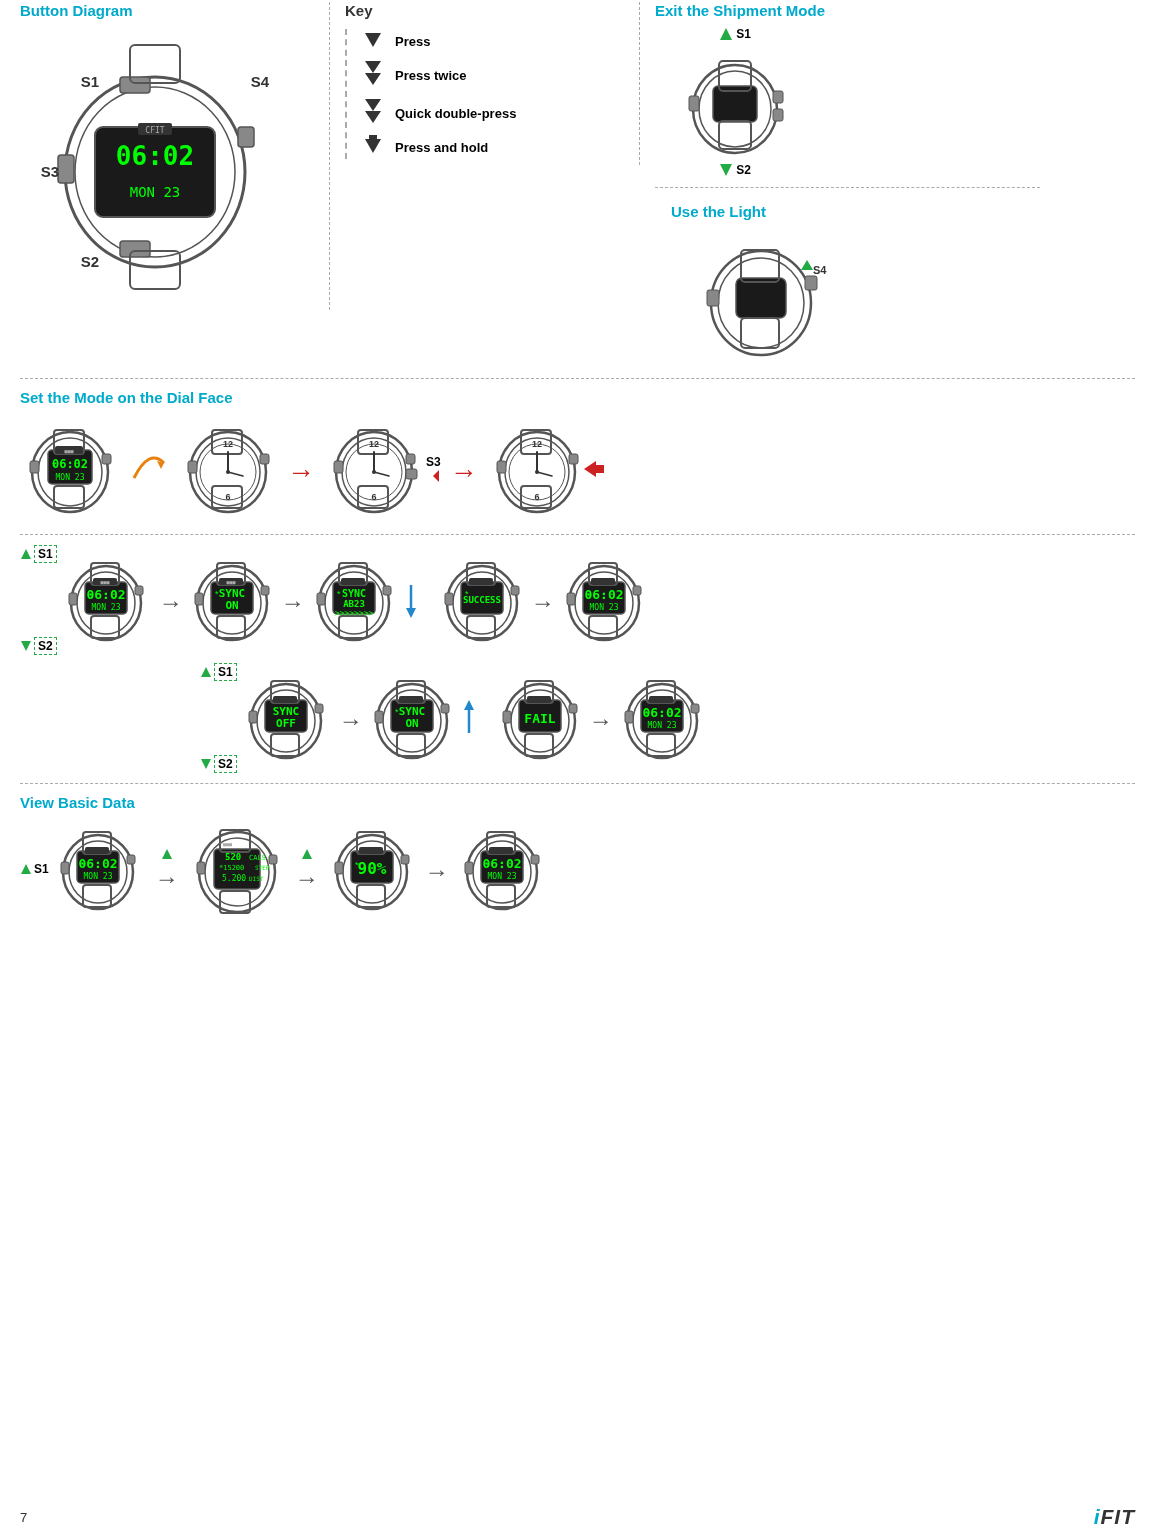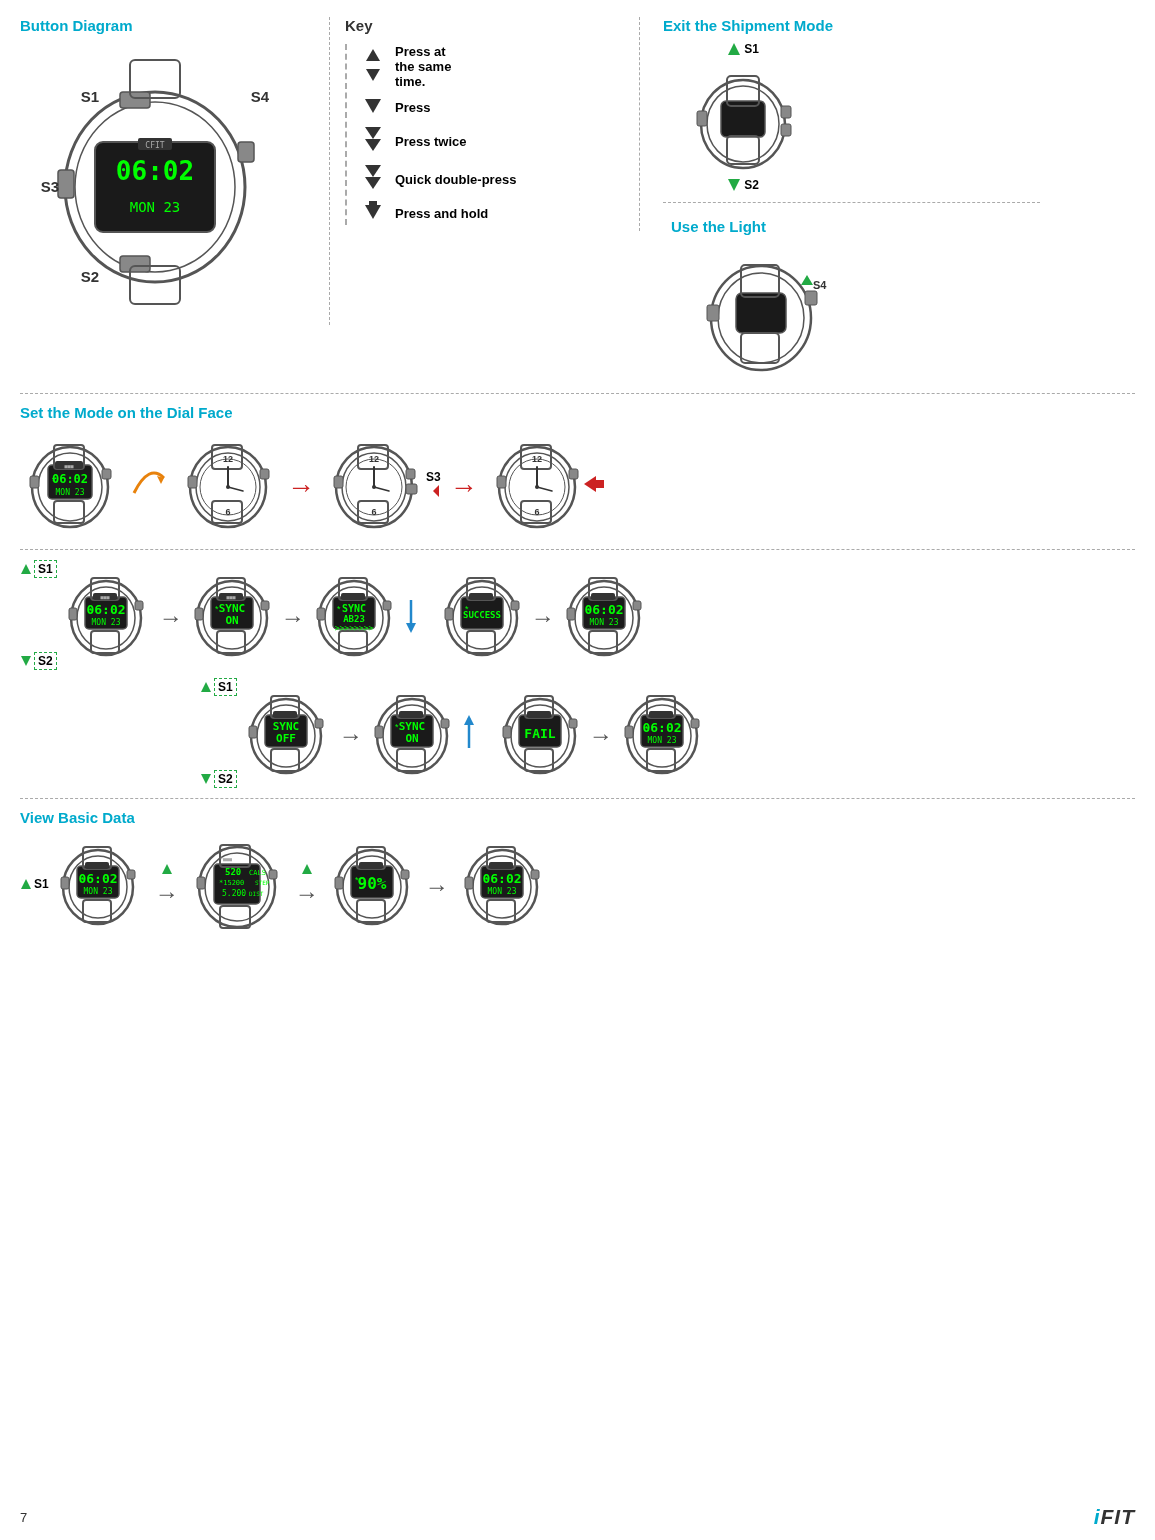--- a/index.html
+++ b/index.html
@@ -7,21 +7,21 @@
       font-family: Arial, sans-serif;
       background: #fff;
       width: 1155px;
       min-height: 1540px;
       position: relative;
       font-size: 13px;
     }
 
     .page {
       width: 1155px;
-      padding: 17px 20px;
+      padding: 2px 20px;
     }
 
     
     .section-title {
       color: #00AACC;
       font-size: 15px;
       font-weight: bold;
       margin-bottom: 8px;
     }
 
@@ -78,21 +78,20 @@
       font-size: 16px;
       margin-right: 8px;
       flex-shrink: 0;
     }
 
     
     .exit-section {
       border-bottom: 1.5px dashed #aaa;
       padding-bottom: 10px;
       margin-bottom: 10px;
-      margin-left: 8px;
     }
 
     
     .use-light-section {
       padding-top: 5px;
       margin-left: 16px;
     }
 
     
     .mid-section {
@@ -178,29 +177,20 @@
           <text x="30" y="150" text-anchor="middle" fill="#333" font-size="15" font-weight="bold">S3</text>
 
           <text x="70" y="240" text-anchor="middle" fill="#333" font-size="15" font-weight="bold">S2</text>
         </svg>
       </div>
     </div>
 
     <div class="col-key">
       <div class="key-title">Key</div>
       <div style="border-left: 2px dashed #aaa; padding-left: 12px;">
-        <div class="key-item">
-          <div class="key-icon">
-            <svg width="22" height="36" viewBox="0 0 22 36">
-              <polygon points="11,2 18,14 4,14" fill="#333"></polygon>
-              <polygon points="11,34 18,22 4,22" fill="#333"></polygon>
-            </svg>
-          </div>
-          <span><b>Press at<br>the same<br>time.</b></span>
-        </div>
         <div class="key-item">
           <div class="key-icon">
             <svg width="22" height="20" viewBox="0 0 22 20">
               <polygon points="11,18 3,4 19,4" fill="#333"></polygon>
             </svg>
           </div>
           <span><b>Press</b></span>
         </div>
         <div class="key-item">
           <div class="key-icon">

